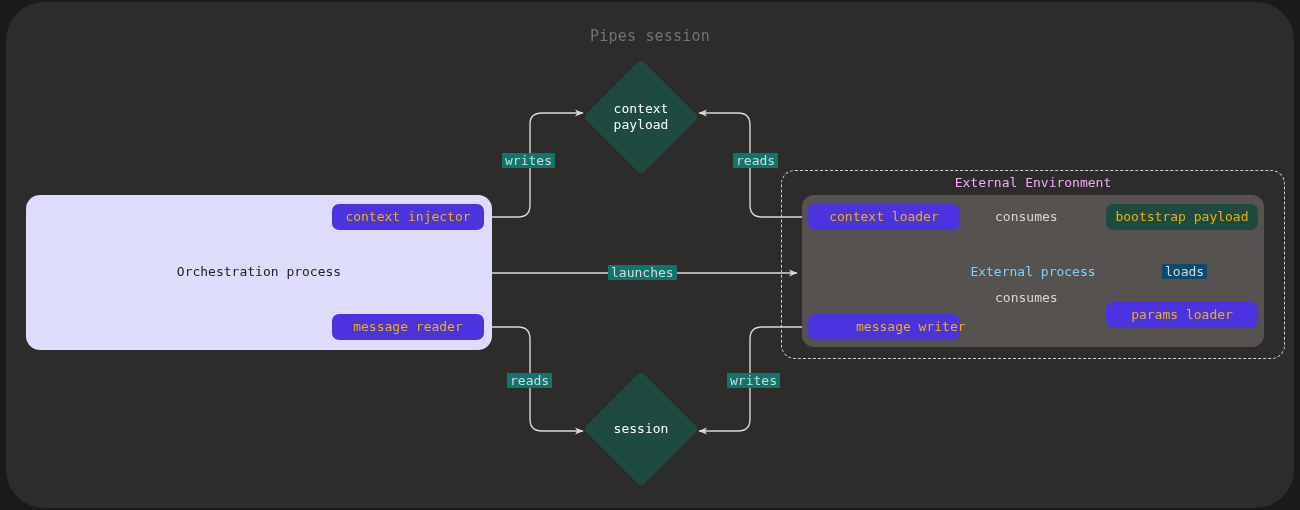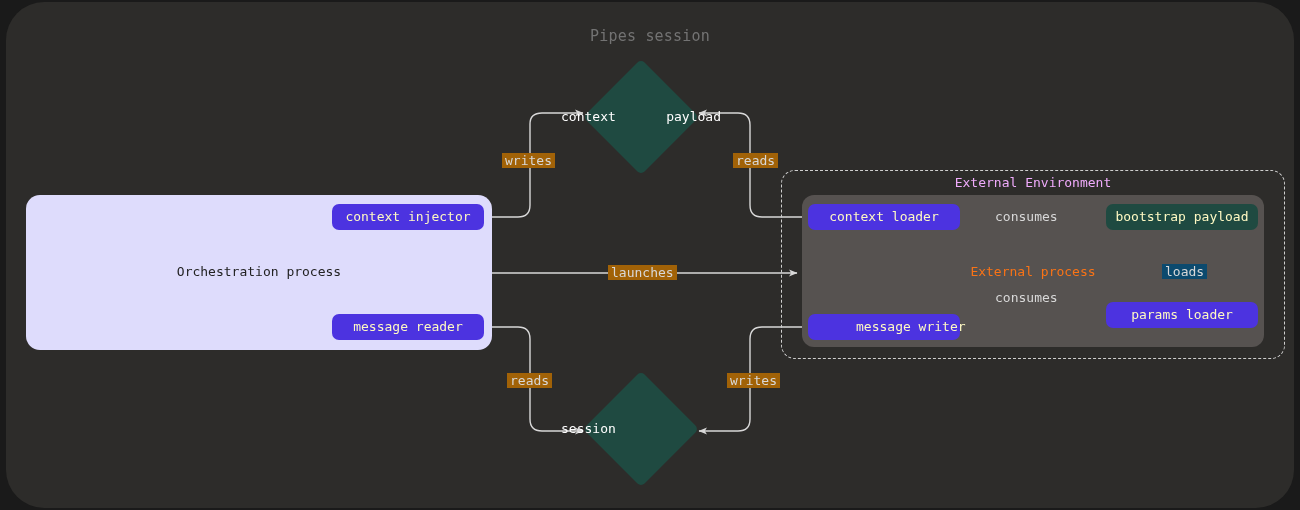--- a/index.html
+++ b/index.html
@@ -90,32 +90,32 @@
     height: 152px;
     background: #565250;
     border-radius: 12px;
   }
   .ext-proc-label {
     position: absolute;
     left: 802px;
     top: 264px;
     width: 462px;
     text-align: center;
-    color: #f97316;
+    color: #7dd3fc;
     font-size: 13px;
   }
   
   .pill {
     position: absolute;
     height: 26px;
     line-height: 26px;
     border-radius: 7px;
     font-size: 13px;
     text-align: center;
-    color: #fef9c3;
+    color: #eab308;
     white-space: nowrap;
     box-sizing: border-box;
   }
   .pill.purple { background: #4c33e0; }
   .pill.green  { background: #1f4a41; }
 
   .n-context-injector { left: 332px; top: 204px; width: 152px; }
   .n-message-reader   { left: 332px; top: 314px; width: 152px; }
   .n-context-loader   { left: 808px; top: 204px; width: 152px; }
   .n-message-writer   { left: 808px; top: 314px; width: 152px; padding-left: 48px; }
@@ -140,36 +140,36 @@
     transform: rotate(45deg);
     border-radius: 5px;
   }
   .diamond-label {
     position: absolute;
     left: -22px;
     top: 0;
     width: 160px;
     height: 116px;
     display: flex;
-    flex-direction: row;
+    flex-direction: column;
     align-items: center;
-    justify-content: space-between;
+    justify-content: center;
     color: #ffffff;
     font-size: 13px;
     line-height: 16px;
     text-align: center;
     pointer-events: none;
   }
   
   .edge-label {
     position: absolute;
     color: #d8d8d8;
     font-size: 13px;
     white-space: nowrap;
-    background: #a16207;
+    background: #0f766e;
     padding: 0 3px;
   }
   .el-writes-top  { left: 502px; top: 153px; }
   .el-reads-top   { left: 733px; top: 153px; }
   .el-reads-bot   { left: 507px; top: 373px; }
   .el-writes-bot  { left: 727px; top: 373px; }
   .el-launches    { left: 608px; top: 265px; }
   .el-consumes-1  { left: 992px; top: 209px; background: #565250; }
   .el-consumes-2  { left: 992px; top: 290px; background: #565250; }
   .el-loads       { left: 1162px; top: 264px; background: #0c4a6e; }

